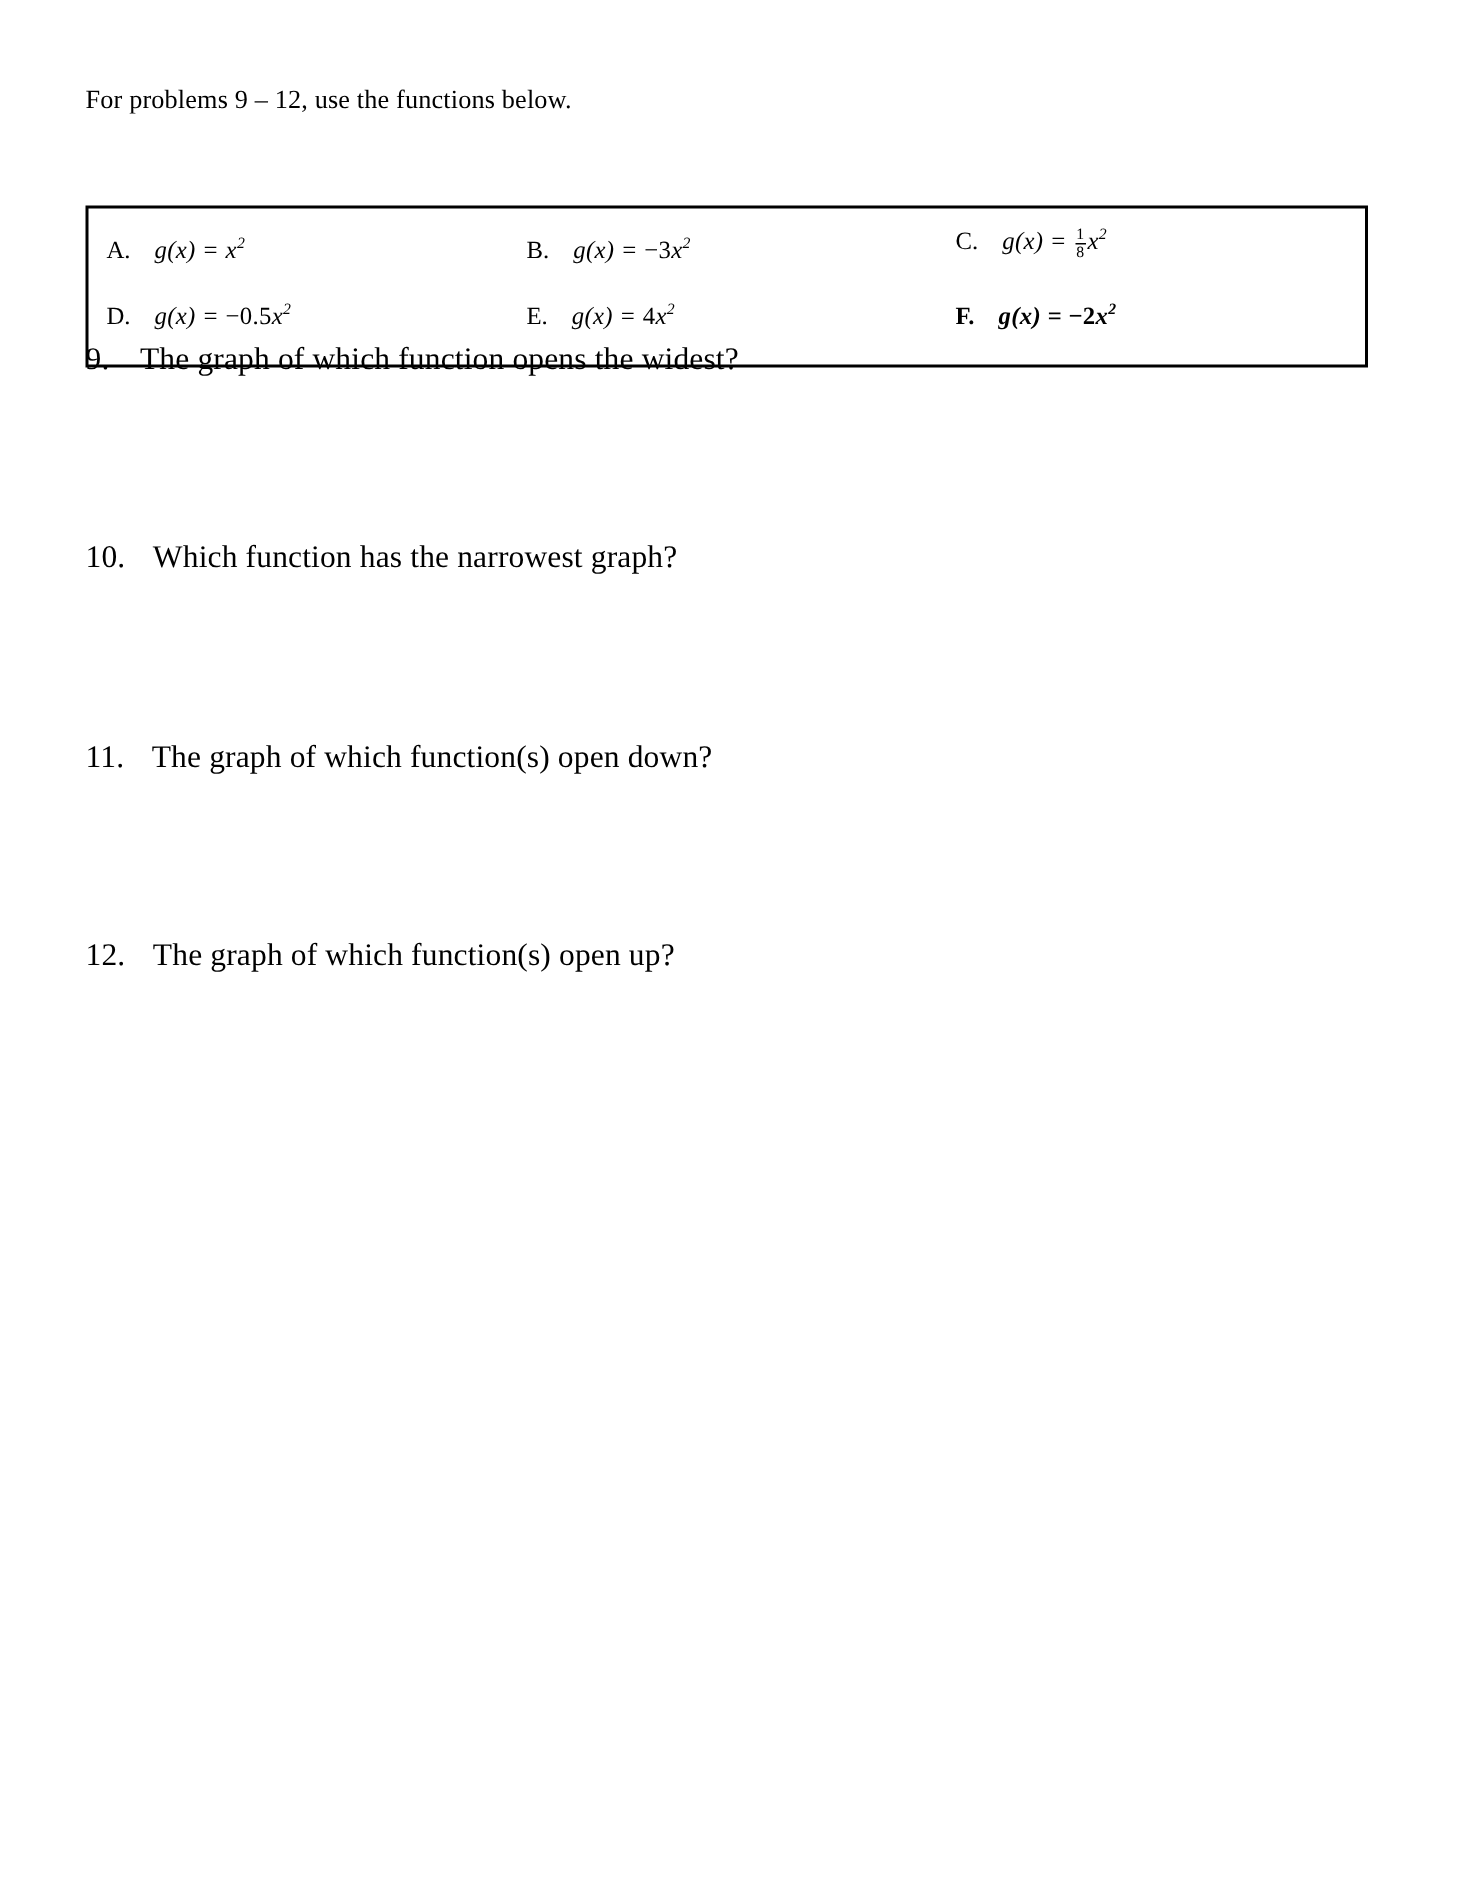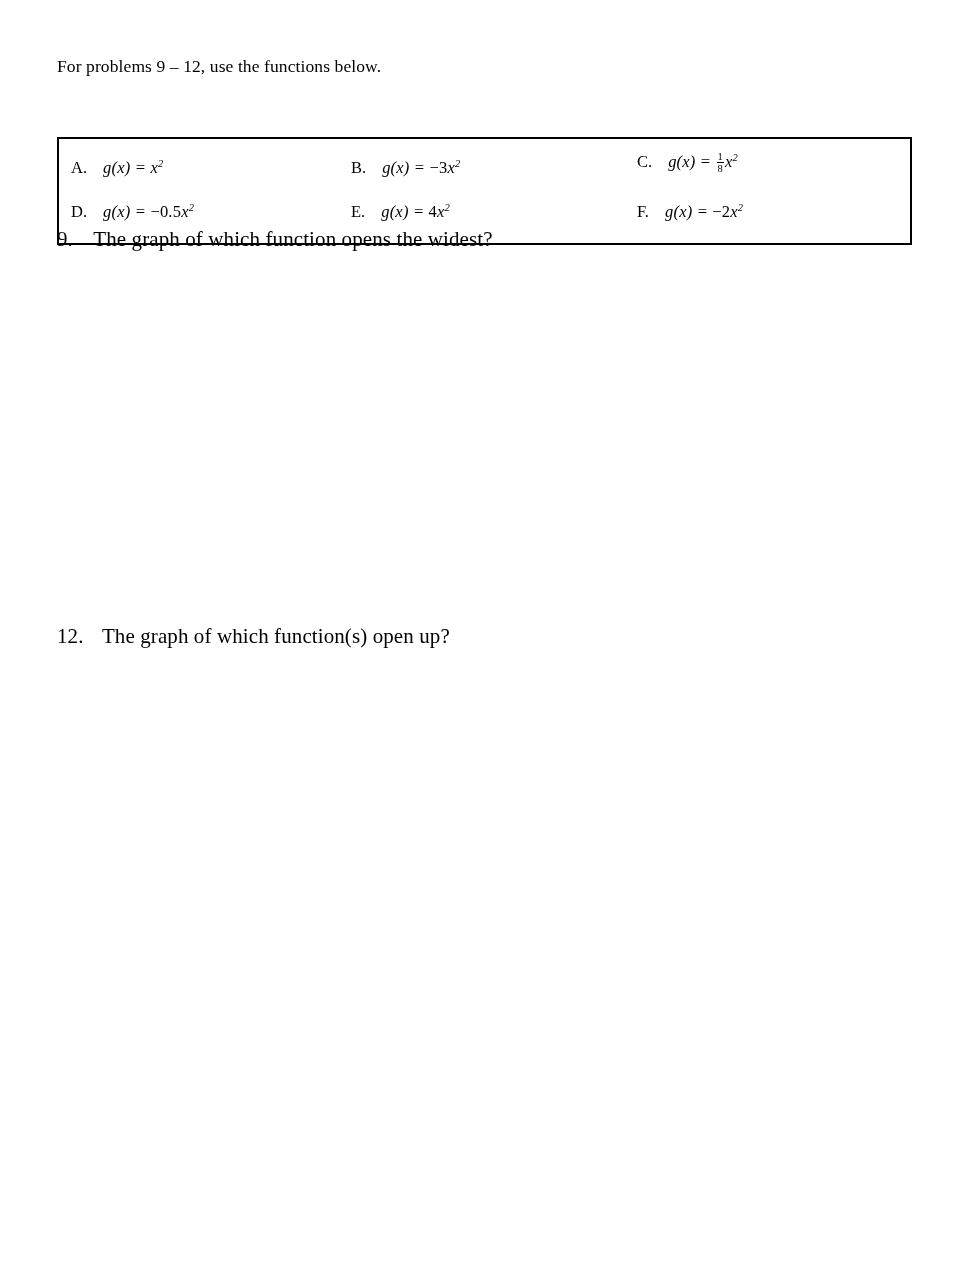--- a/index.html
+++ b/index.html
@@ -136,38 +136,48 @@
 
     <div class="func-cell" style="left:292px; top:62px;">
       <span class="lbl">E.</span>
       <span style="display:inline-block;width:8px"></span>
       <span class="mathit">
         <span>g(x) =</span>
         <span class="mathrm">4</span><span>x</span><sup class="exp">2</sup>
       </span>
     </div>
 
-    <div class="func-cell" style="left:578px; top:62px;">
+    <div class="func-cell" style="left:578px; top:62px;font-weight:bold;">
       <span class="lbl">F.</span>
       <span style="display:inline-block;width:8px"></span>
       <span class="mathit">
         <span>g(x) =</span>
         <span class="mathrm">−2</span><span>x</span><sup class="exp">2</sup>
       </span>
     </div>
 
   </div>
 
   <div class="question" style="left:57px; top:227px;">
     <span>9.</span>
     <span style="display:inline-block;width:10px"></span>
     <span>The graph of which function opens the widest?</span>
   </div>
 
+  <div class="question" style="left:57px; top:359px;">
+    <span>10.</span>
+    <span style="display:inline-block;width:8px"></span>
+    <span>Which function has the narrowest graph?</span>
+  </div>
 
+  <div class="question" style="left:57px; top:492px;">
+    <span>11.</span>
+    <span style="display:inline-block;width:8px"></span>
+    <span>The graph of which function(s) open down?</span>
+  </div>
 
   <div class="question" style="left:57px; top:624px;">
     <span>12.</span>
     <span style="display:inline-block;width:8px"></span>
     <span>The graph of which function(s) open up?</span>
   </div>
 
 </div>
 
 </body></html>

